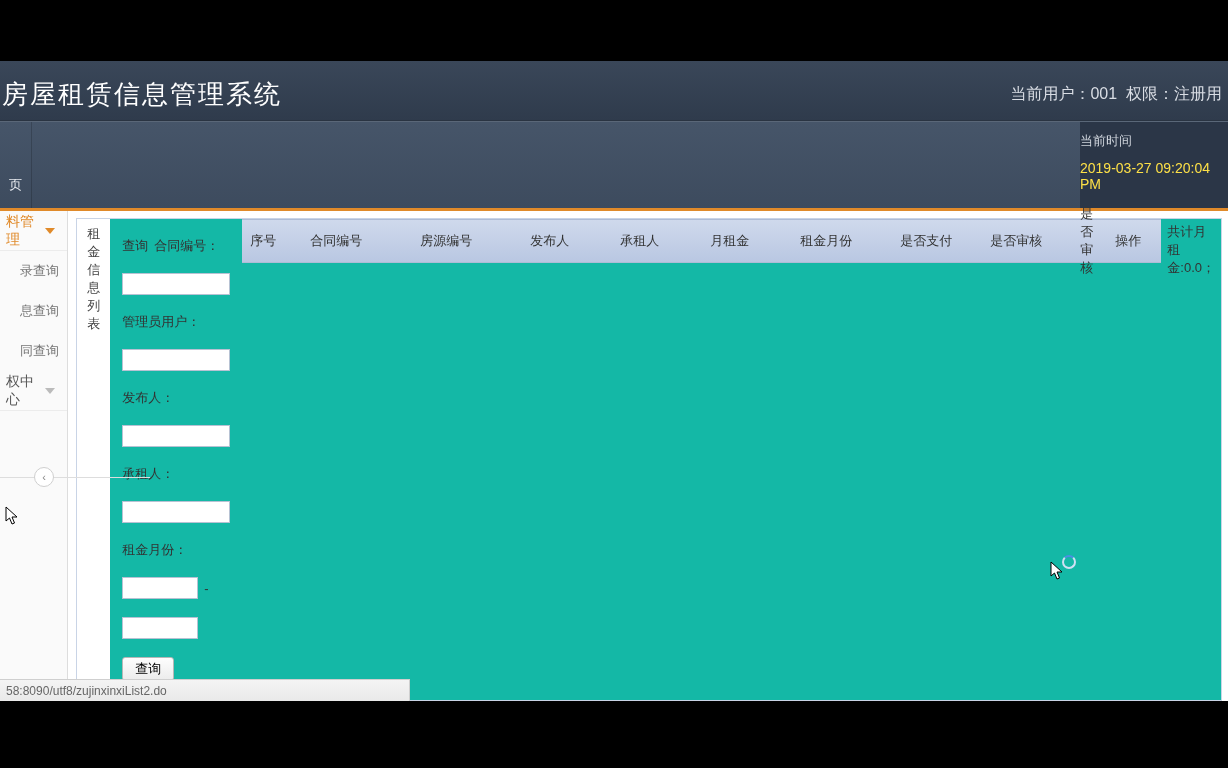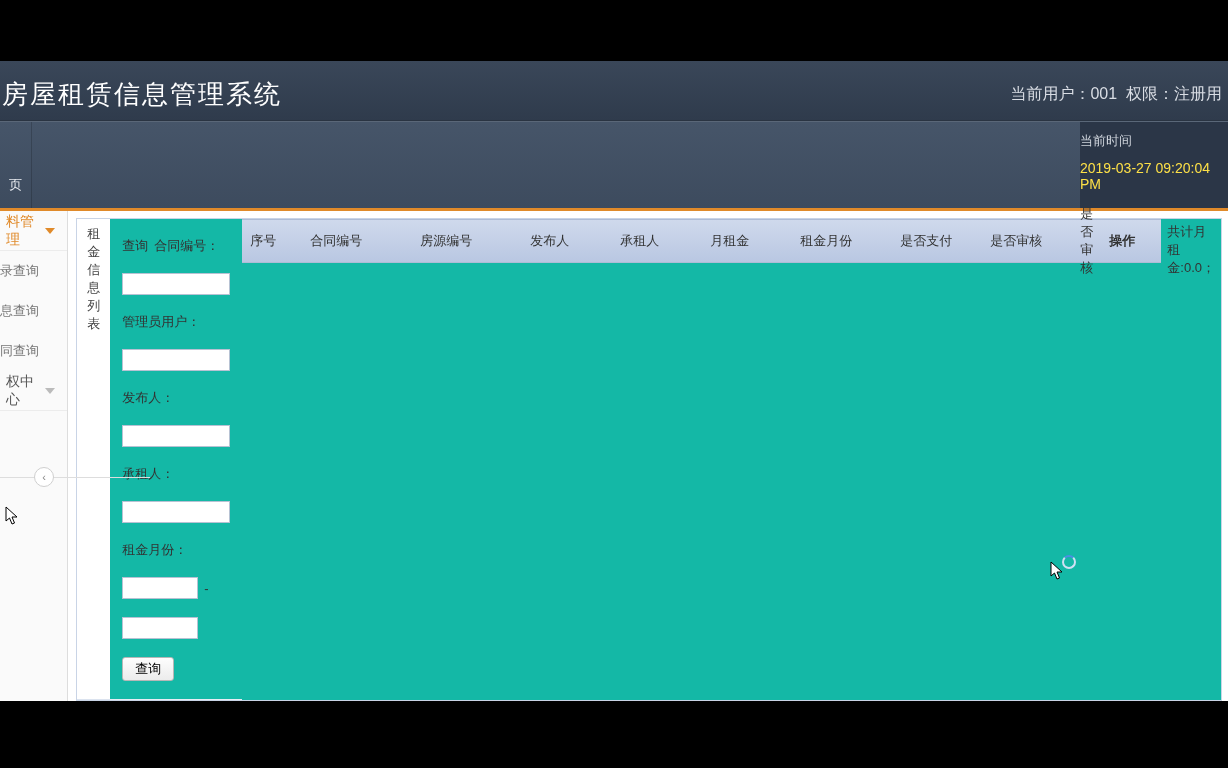--- a/index.html
+++ b/index.html
@@ -42,21 +42,21 @@
   width: 160px; background: #fafafa; border-right: 1px solid #ddd;
   position: relative;
 }
 .sb-group {
   height: 40px; display: flex; align-items: center; padding: 0 12px 0 6px;
   font-size: 14px; border-bottom: 1px solid #ececec; cursor: pointer;
   justify-content: space-between; color: #555;
 }
 .sb-group.active { color: #e08a2a; }
 .sb-item {
-  height: 40px; display: flex; align-items: center; padding-left: 0;
+  height: 40px; display: flex; align-items: center; padding-left: 20px;
   font-size: 13px; color: #777; border-bottom: 1px solid transparent; cursor: pointer;
 }
 .sb-caret { width: 0; height: 0; border-left: 5px solid transparent; border-right: 5px solid transparent; border-top: 6px solid #bbb; }
 .sb-caret.orange { border-top-color: #e08a2a; }
 
 .collapse-btn {
   position: absolute; top: 256px; left: 34px; width: 20px; height: 20px;
   border: 1px solid #cfcfcf; border-radius: 50%; background: #fff;
   display: flex; align-items: center; justify-content: center; cursor: pointer;
   font-size: 11px; color: #888;
@@ -101,21 +101,21 @@
 .col-seq { width: 60px; }
 .col-a { width: 110px; }
 .col-b { width: 110px; }
 .col-c { width: 90px; }
 .col-d { width: 90px; }
 .col-e { width: 90px; }
 .col-f { width: 100px; }
 .col-g { width: 90px; }
 .col-h { width: 90px; }
 .col-i { flex: 1; }
-.col-op { width: 60px; text-align: left; padding-right: 14px !important; font-weight: bold; }
+.col-op { width: 60px; text-align: center; padding-right: 14px !important; }
 
 .summary-row { padding: 4px 6px; font-size: 13px; color: #333; }
 
 .status-bar {
   position: absolute; left: 0; bottom: 0; width: 410px; height: 22px;
   background: linear-gradient(#f4f4f4,#e9e9e9); border-top: 1px solid #cfcfcf;
   font-size: 12px; color: #666; display: flex; align-items: center; padding: 0 6px;
   border-right: 1px solid #cfcfcf;
 }
 
@@ -199,20 +199,21 @@
           <div class="col-h">是否审核</div>
           <div class="col-i">是否审核</div>
           <div class="col-op">操作</div>
         </div>
 
         <div class="summary-row">共计月租金:0.0；</div>
       </div>
     </div>
   </div>
 
+  <div class="status-bar">58:8090/utf8/zujinxinxiList2.do</div>
 
   <div class="cursor2">
     <svg class="cursor-svg" viewBox="0 0 16 20">
         <path d="M1 1 L1 15 L4.5 12 L7 18 L9.5 17 L7 11 L12 11 Z" fill="#fff" stroke="#000" stroke-width="1"></path>
       </svg>
   </div>
   <div class="cursor1">
     <svg class="cursor-svg" viewBox="0 0 16 20">
         <path d="M1 1 L1 15 L4.5 12 L7 18 L9.5 17 L7 11 L12 11 Z" fill="#fff" stroke="#000" stroke-width="1"></path>
       </svg>

